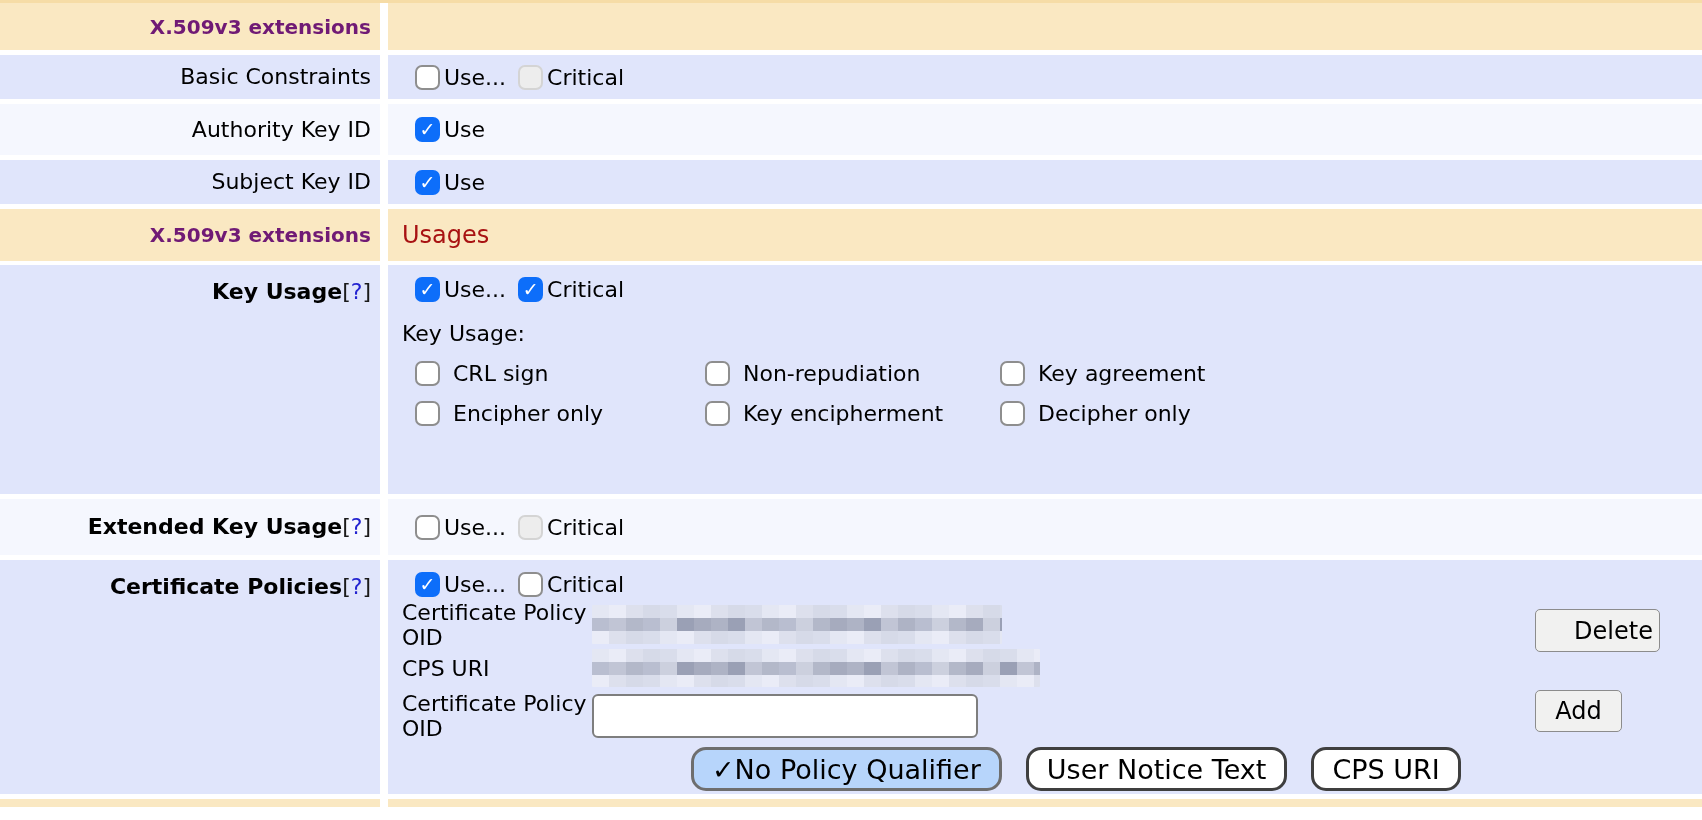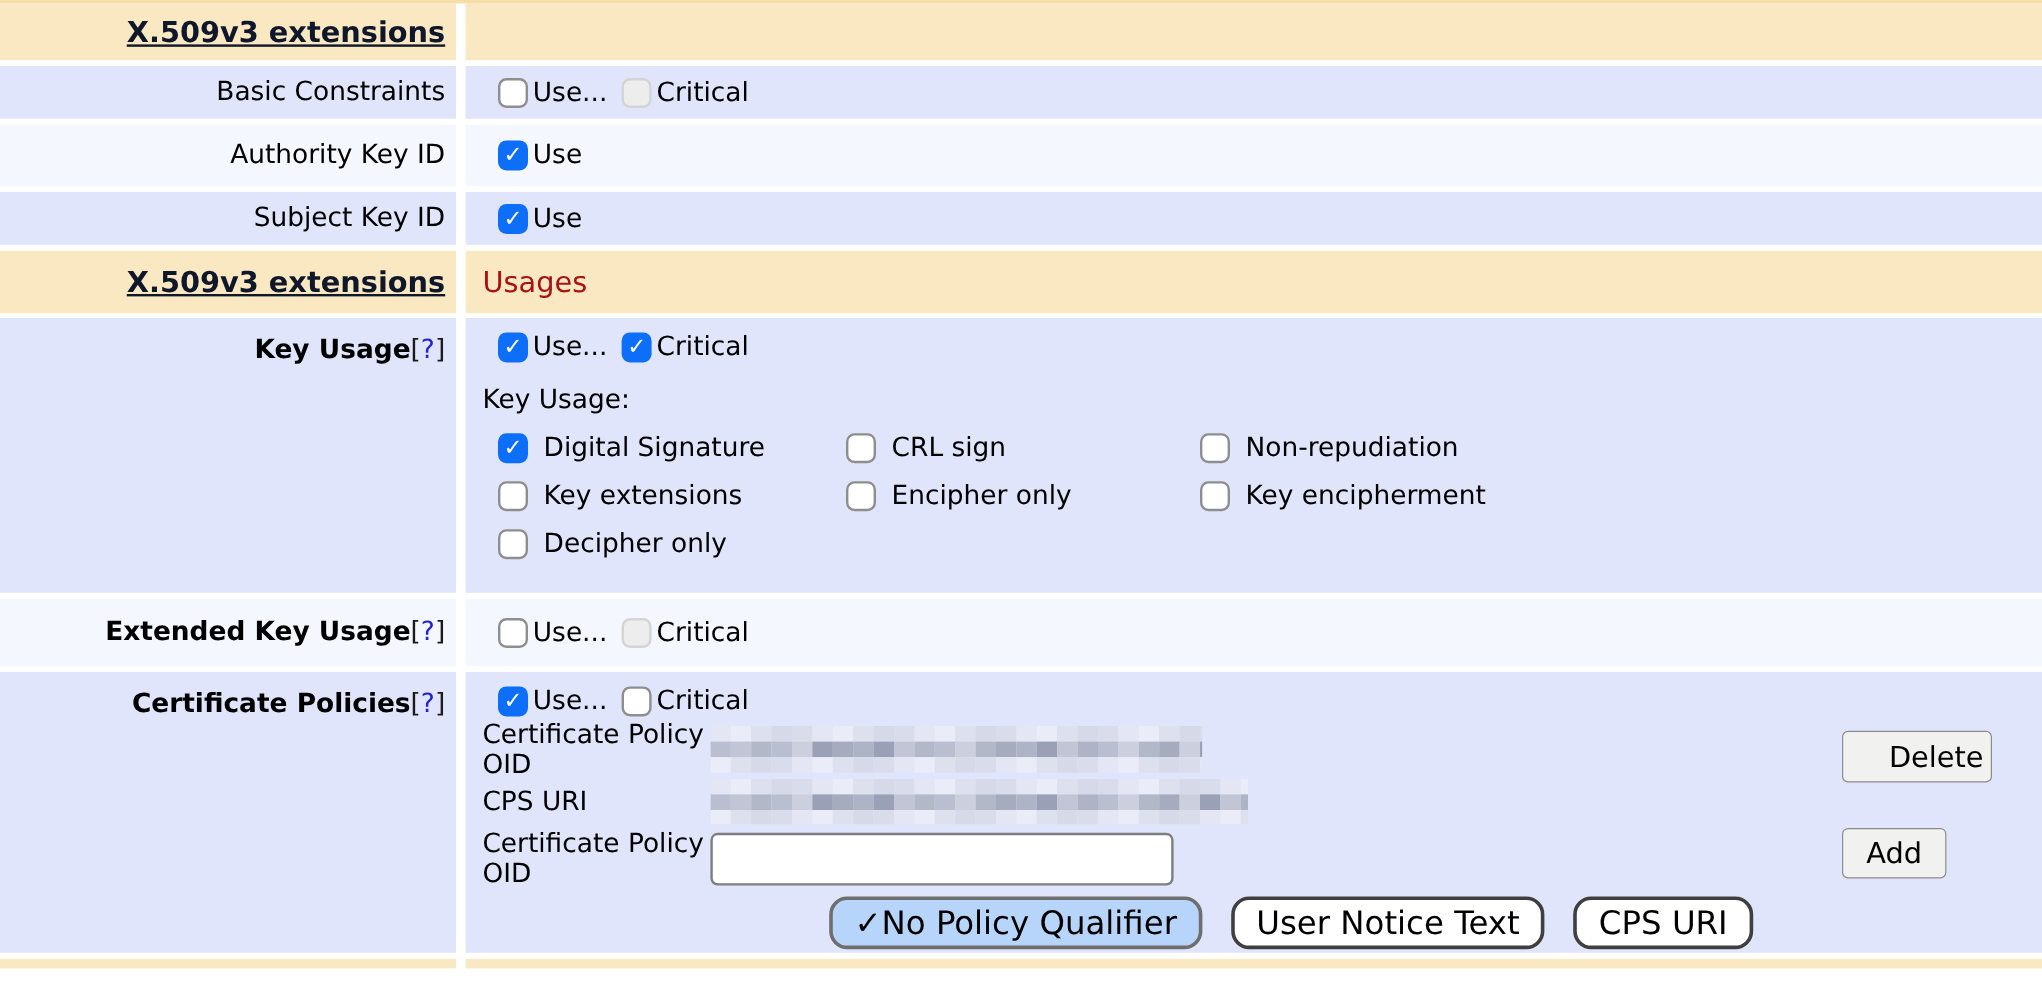--- a/index.html
+++ b/index.html
@@ -14,21 +14,21 @@
            justify-content:flex-end; padding-right:9px; }
   .vgap  { width:8px; flex:0 0 8px; background:#ffffff; }
   .rcell { flex:1; position:relative; }
 
   .bg-h { background:#fae8c2; }
   .bg-a { background:#e0e5fb; }
   .bg-b { background:#f5f7fe; }
 
   .hrow { height:47px; }
   .hrow.h2 { height:52px; margin-bottom:4px; }
-  .hdr-title { font-weight:bold; font-size:24px; color:#0f172a;text-decoration:underline; }
+  .hdr-title { font-weight:bold; font-size:20px; color:#701a75; }
   .hdr-sub { font-size:24px; color:#a81212; }
   .hrow .rcell { display:flex; align-items:center; padding-left:14px; }
 
   .r-small { height:44px; }
   .r-small2 { height:51px; }
   .r-ext { height:56px; }
   .r-small .rcell, .r-small2 .rcell, .r-ext .rcell { display:flex; align-items:center; padding-left:14px; }
 
   .lbl { font-size:22px; text-align:right; line-height:1.15; }
   .lbl.bold { font-weight:bold; }
@@ -169,34 +169,30 @@
     <div class="rcell bg-a">
       <div class="cbline indent">
         <span class="cb checked"></span>
         <span class="cblabel">Use...</span>
         <span class="cb second checked"></span>
         <span class="cblabel">Critical</span>
       </div>
       <div class="section-label">Key Usage:</div>
       <div class="ku-grid">
         <div class="ku-cell">
-            <span class="cb checked"></span>
-            <span class="cblabel">Digital Signature</span>
-          </div>
-        <div class="ku-cell">
             <span class="cb unchecked"></span>
             <span class="cblabel">CRL sign</span>
           </div>
         <div class="ku-cell">
             <span class="cb unchecked"></span>
             <span class="cblabel">Non-repudiation</span>
           </div>
         <div class="ku-cell">
             <span class="cb unchecked"></span>
-            <span class="cblabel">Key extensions</span>
+            <span class="cblabel">Key agreement</span>
           </div>
         <div class="ku-cell">
             <span class="cb unchecked"></span>
             <span class="cblabel">Encipher only</span>
           </div>
         <div class="ku-cell">
             <span class="cb unchecked"></span>
             <span class="cblabel">Key encipherment</span>
           </div>
         <div class="ku-cell">

